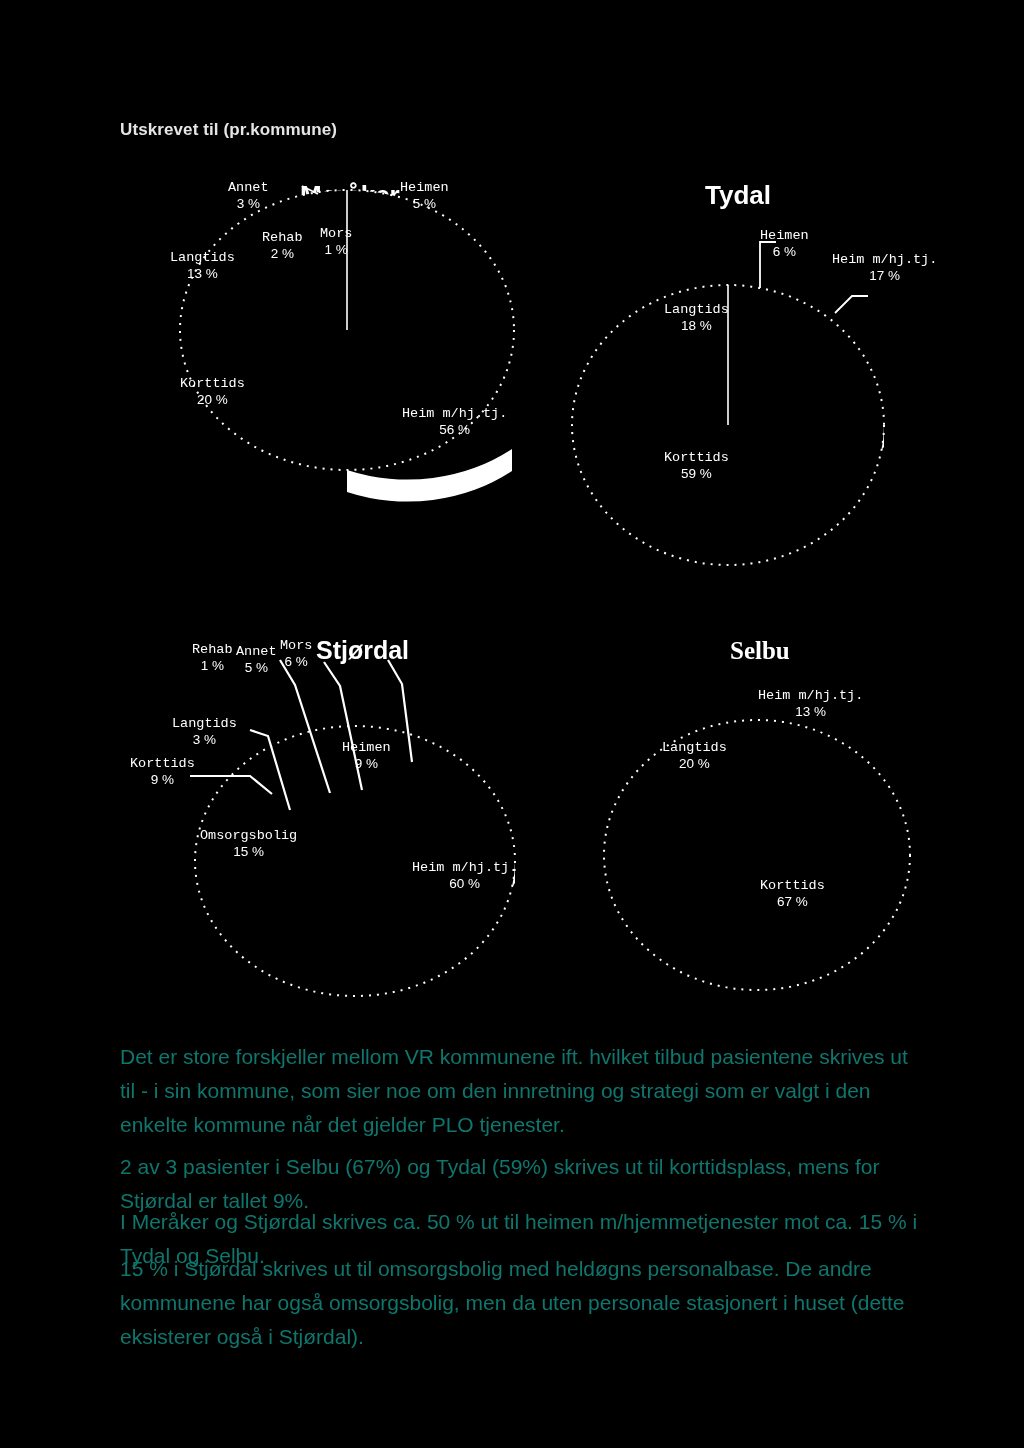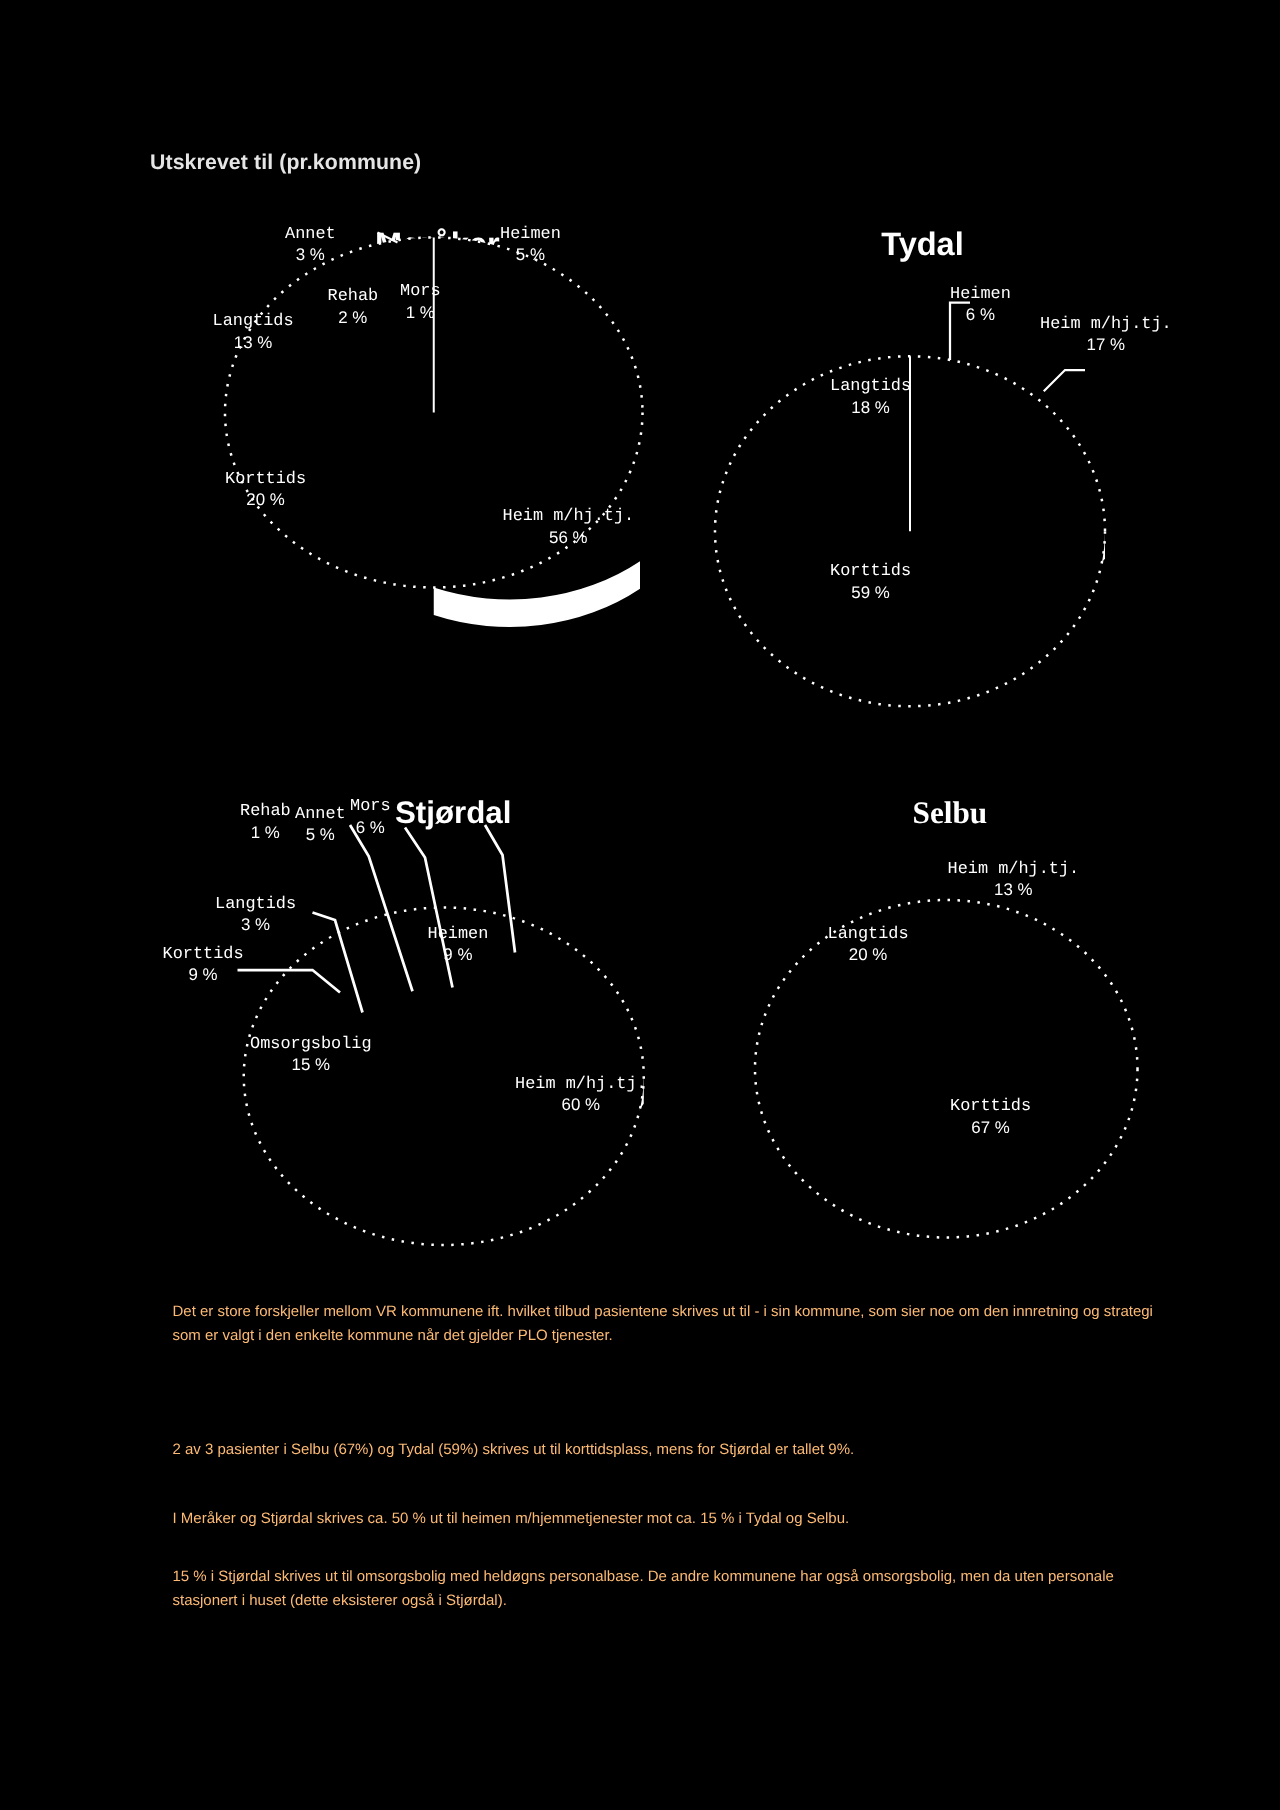--- a/index.html
+++ b/index.html
@@ -27,22 +27,22 @@
   .pielabel{
     position:absolute;color:#fff;white-space:nowrap;text-align:center;
     line-height:1.18;font-size:13.5px;
   }
   .pielabel .nm{display:block;font-family:Liberation Mono, monospace;}
   .pielabel .pc{display:block;}
   .pie-svg{position:absolute;left:0;top:0;overflow:visible;}
 
   
   .para{
-    position:absolute;color:#fdba74;font-size:12px;line-height:1.62;
-    width:800px;left:138px;
+    position:absolute;color:#0f766e;font-size:21px;line-height:1.62;
+    width:800px;left:120px;
   }
   .para.narrow{width:795px;}
 </style>
 </head>
 <body>
 
 <div class="slide">
 
   <div id="page-title">Utskrevet til (pr.kommune)</div>
 

